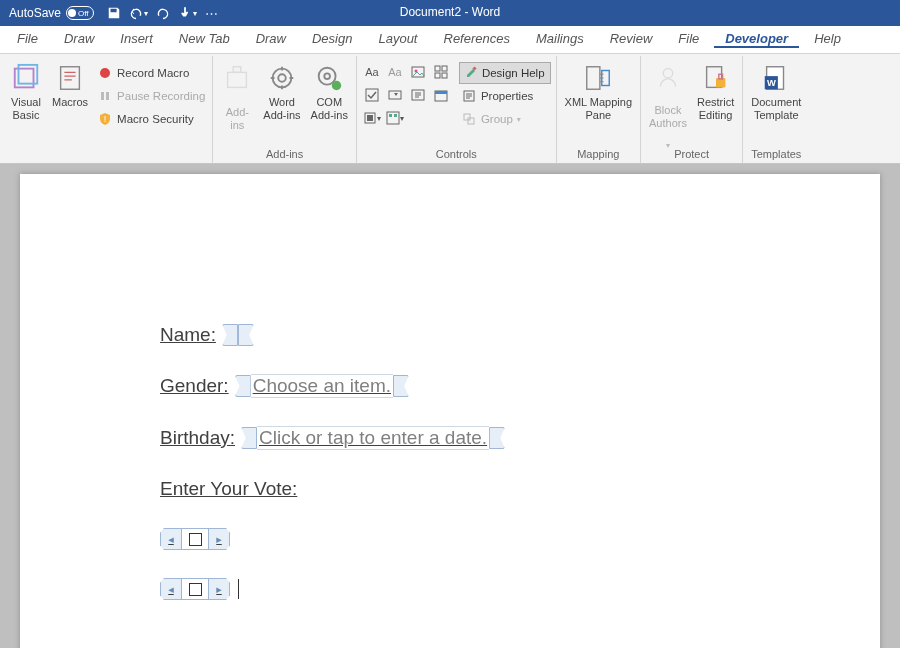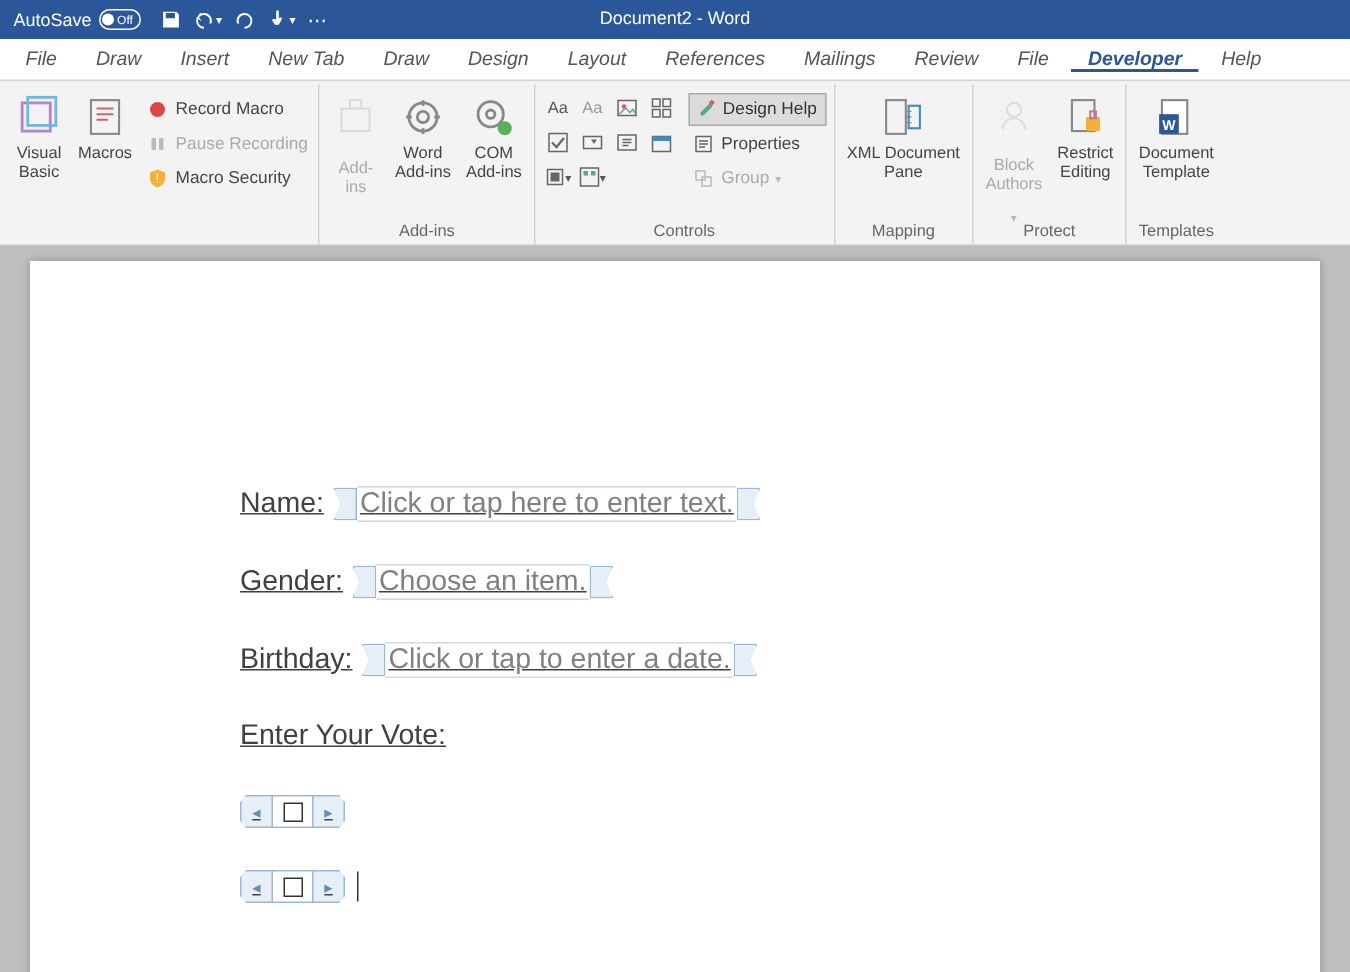--- a/index.html
+++ b/index.html
@@ -320,21 +320,21 @@
   <div class="group">
     <div class="group-body">
       <div class="big-btn">
         <div class="icon-lg">
             <svg width="30" height="30" viewBox="0 0 32 32">
               <rect x="4" y="4" width="14" height="24" fill="none" stroke="#888" stroke-width="1.5"></rect>
               <rect x="20" y="8" width="8" height="16" fill="none" stroke="#48c" stroke-width="1.5"></rect>
               <path d="M18 12h4M18 16h4M18 20h4" stroke="#888"></path>
             </svg>
           </div>
-        <span style="white-space:pre-line">XML Document
+        <span style="white-space:pre-line">XML Mapping
 Pane</span>
       </div>
     </div>
     <div class="group-label">Mapping</div>
   </div>
 
   <div class="group">
     <div class="group-body">
       <div class="big-btn disabled">
         <div class="icon-lg">
@@ -381,21 +381,20 @@
 
 </div>
 
 <div class="doc-bg">
   <div class="page">
 
     <div class="form-line">
       <span>Name:</span>
       <span class="content-ctrl">
         <span class="tag ltag"></span>
-        <span class="placeholder">Click or tap here to enter text.</span>
         <span class="tag rtag"></span>
       </span>
     </div>
 
     <div class="form-line">
       <span>Gender:</span>
       <span class="content-ctrl">
         <span class="tag ltag"></span>
         <span class="placeholder">Choose an item.</span>
         <span class="tag rtag"></span>

